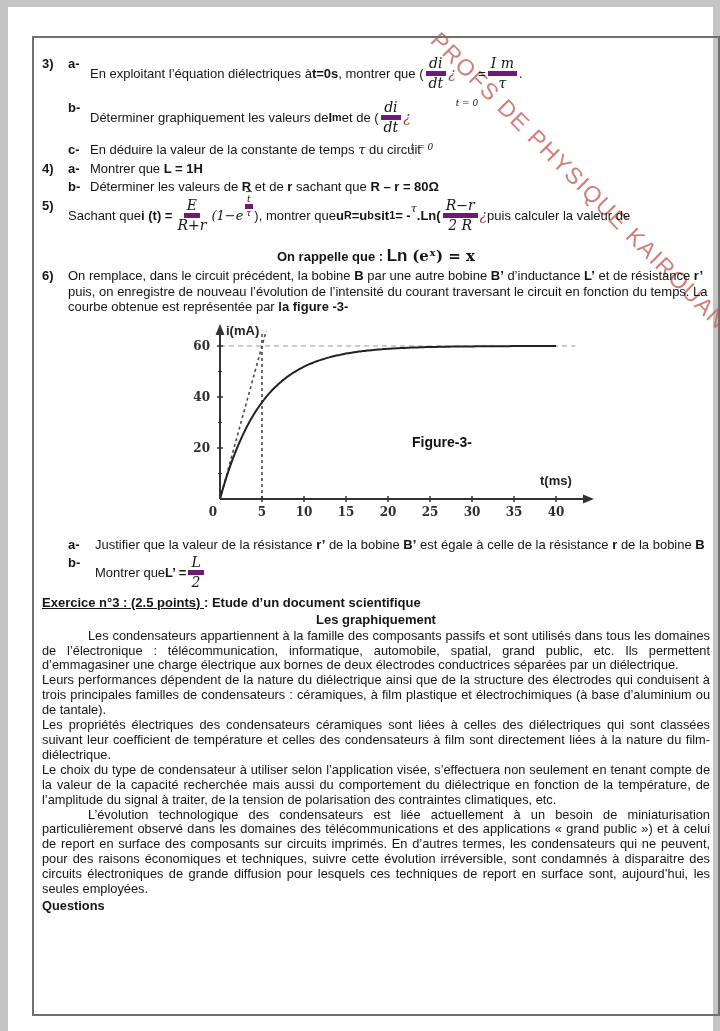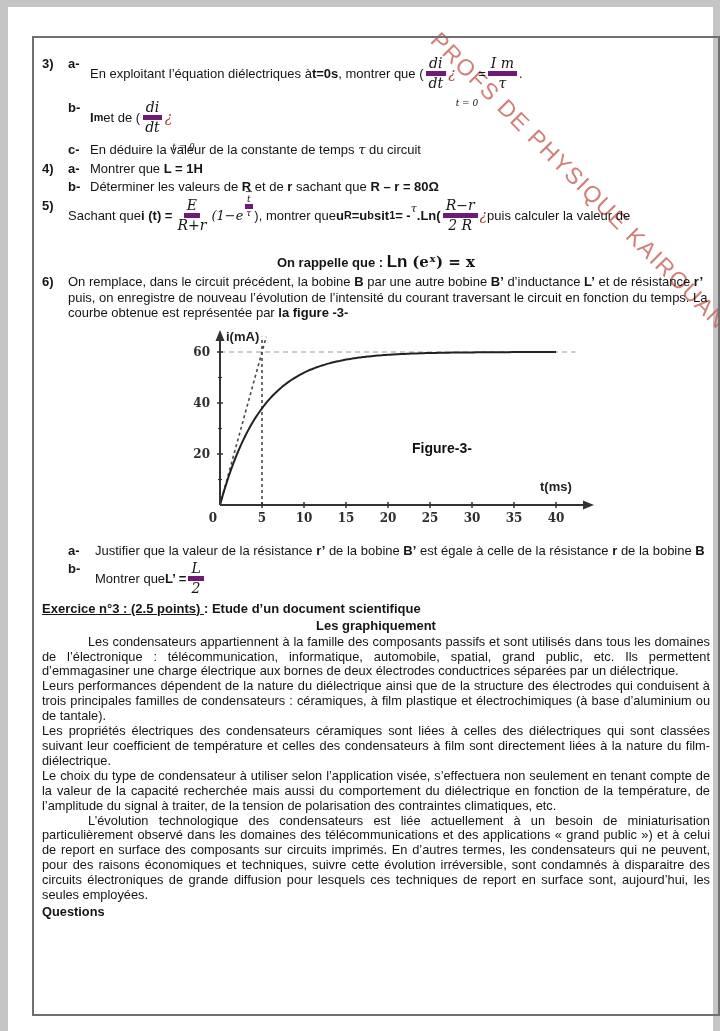--- a/index.html
+++ b/index.html
@@ -33,21 +33,21 @@
   .supfrac .fn{padding:0 2px;}
   .tausup{font-family:"DejaVu Serif",serif;font-style:italic;font-size:11px;position:relative;top:-7px;}
   .serifit{font-family:"DejaVu Serif",serif;font-style:italic;}
   .row-3a{margin:2px 0 8px;}
   .row-3b{margin:0 0 6px;}
   .row-3c{margin:0 0 4px;}
   .row-4a{margin:0 0 2px;}
   .row-4b{margin:0 0 4px;}
   .row-5{margin:2px 0 0;}
   .row-t1{margin:4px 0 4px;}
-  .rappel{text-align:center;font-weight:bold;margin:20px 0 4px;}
+  .rappel{text-align:center;font-weight:bold;margin:14px 0 4px;}
   .rappel .ln{font-size:17px;}
   .rappel .fm{font-family:"DejaVu Serif",serif;font-size:15px;}
   .row-6{margin:0 0 2px;}
   .figure-wrap{margin:6px 0 8px 148px;}
   #fig3 .tick{font:bold 12px "DejaVu Serif",serif;fill:#2e2e2e;}
   #fig3 .axlabel{font:bold 13px "Liberation Sans",sans-serif;fill:#222;}
   #fig3 .figlabel{font:bold 14px "Liberation Sans",sans-serif;fill:#111;}
   .row-a{margin:4px 0 2px;}
   .row-b{margin:2px 0 4px;}
   .ex3-title{font-weight:bold;margin:2px 0 2px;}
@@ -84,20 +84,21 @@
             <span class="fd">τ</span>
           </span>
         <span> .</span>
       </span>
     </div>
 
     <div class="row row-3b">
       <span class="num"></span>
       <span class="sub">b-</span>
       <span class="body eqline">
+        <span>Déterminer graphiquement les valeurs de </span>
           <span class="b">I</span>
           <sub class="b">m</sub>
           <span> et de ( </span>
         <span class="frac">
             <span class="fn">di</span>
             <span class="fd">dt</span>
           </span>
         <span class="qmark">¿</span>
           <span class="eqsub">t = 0</span>
       </span>

